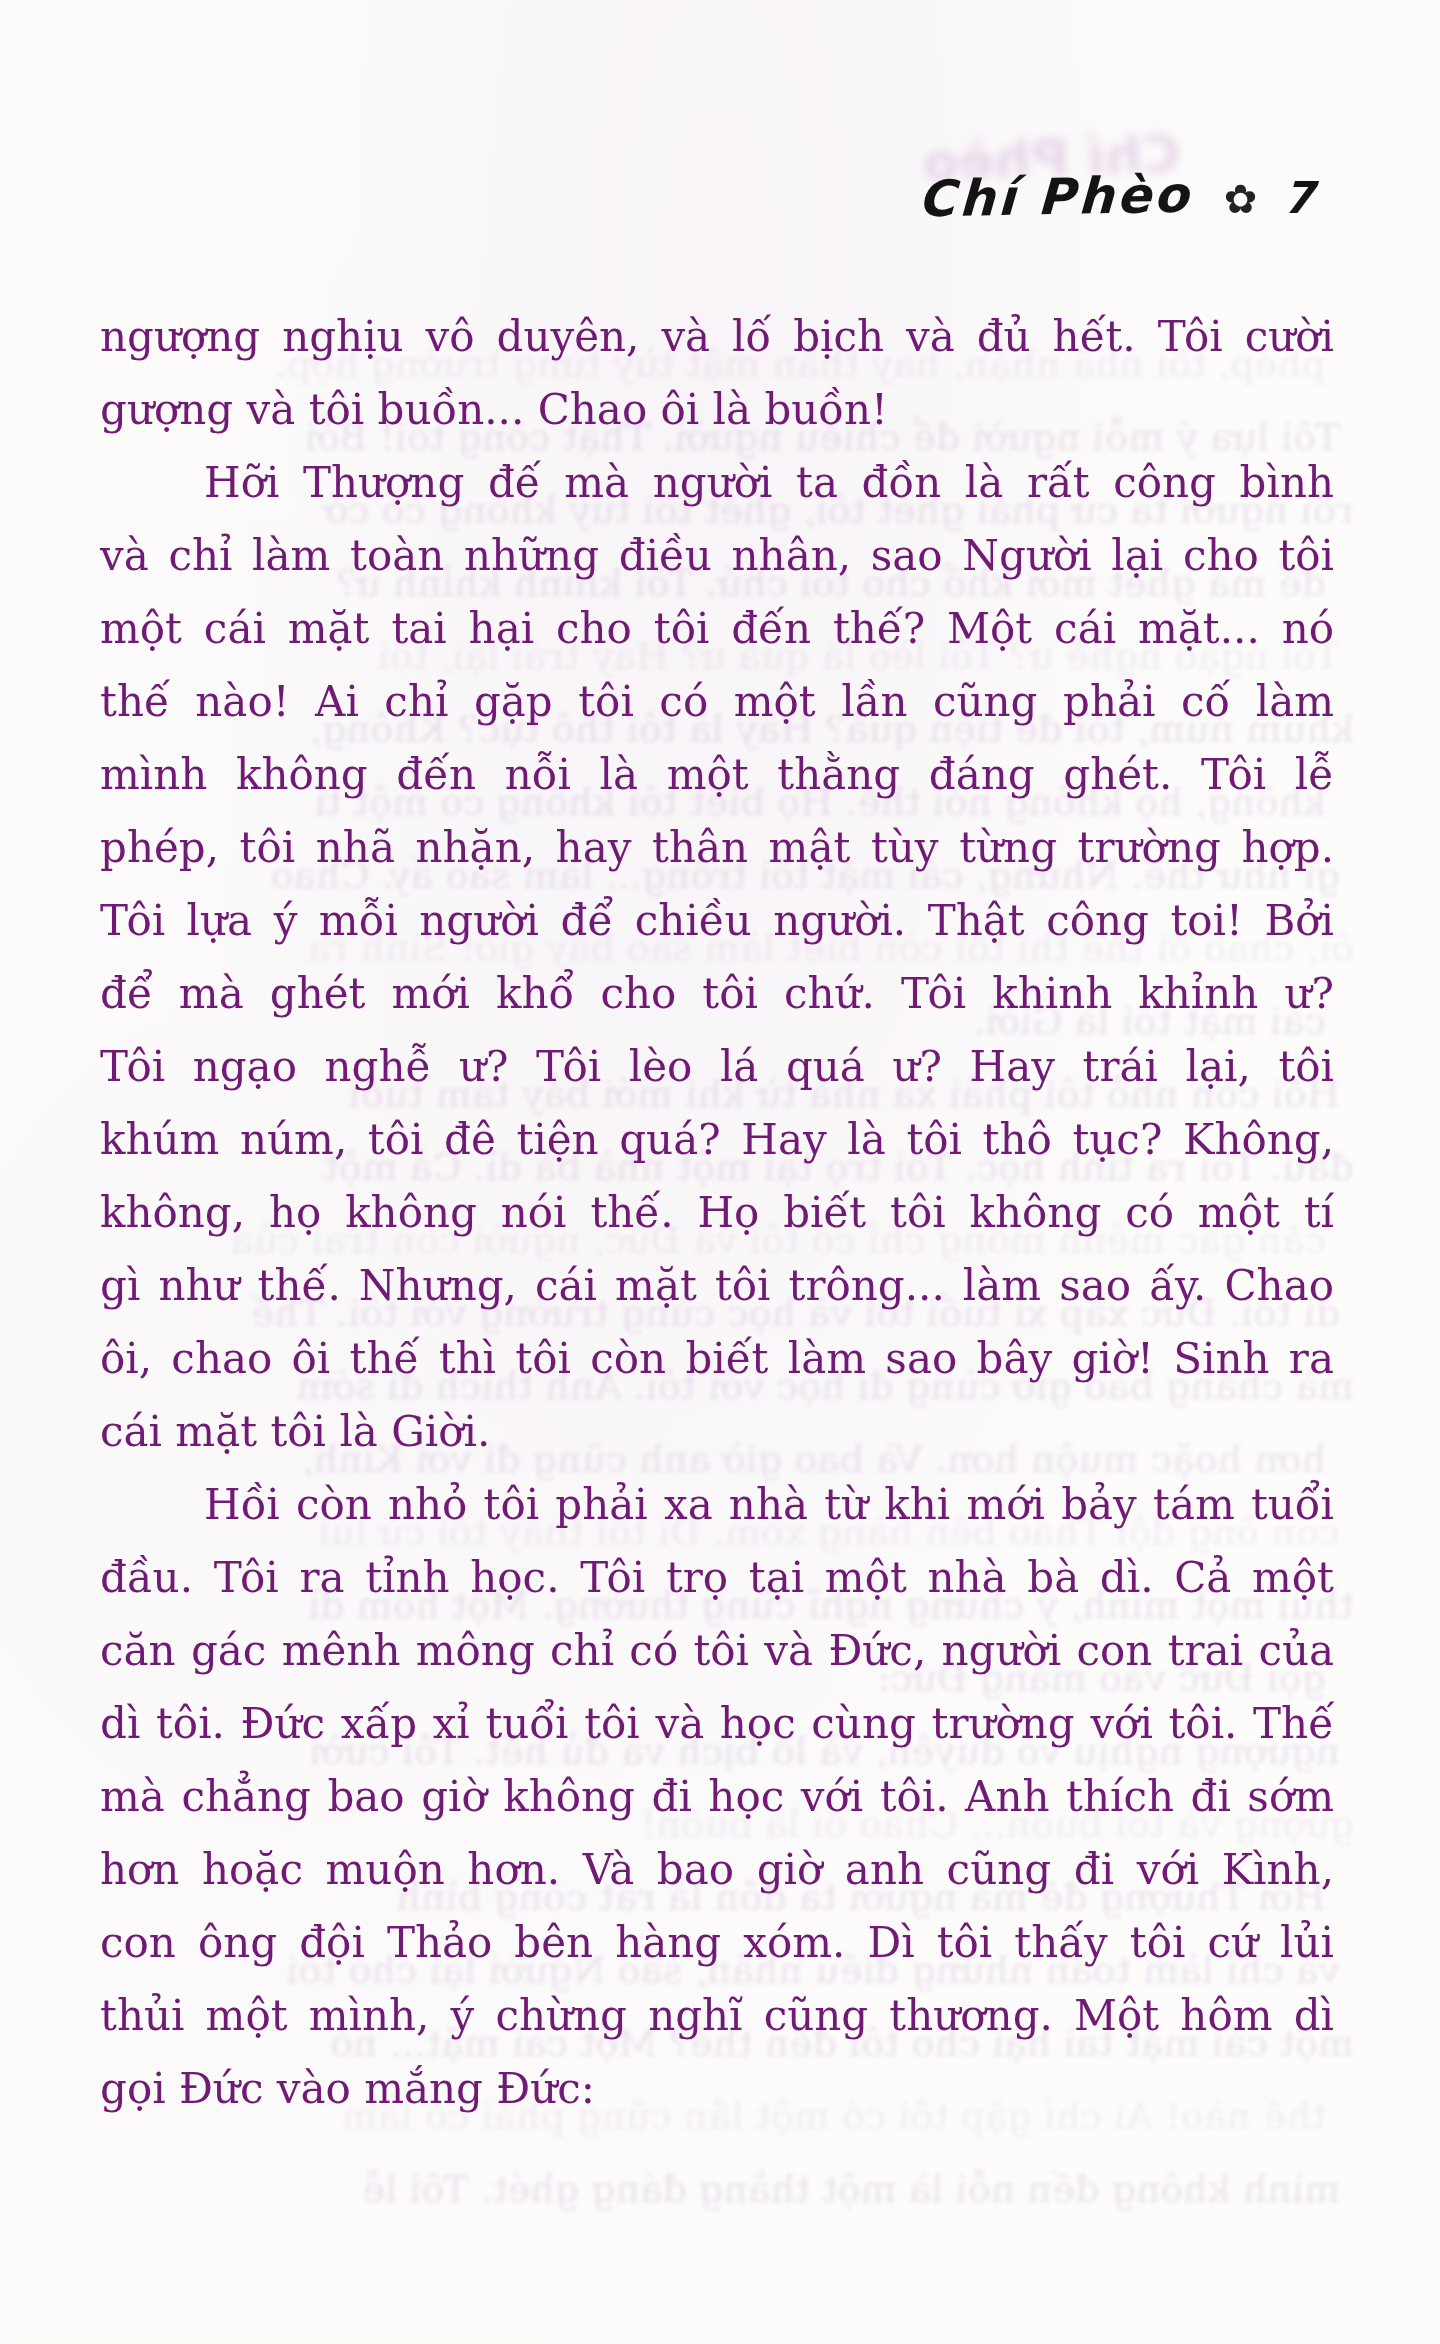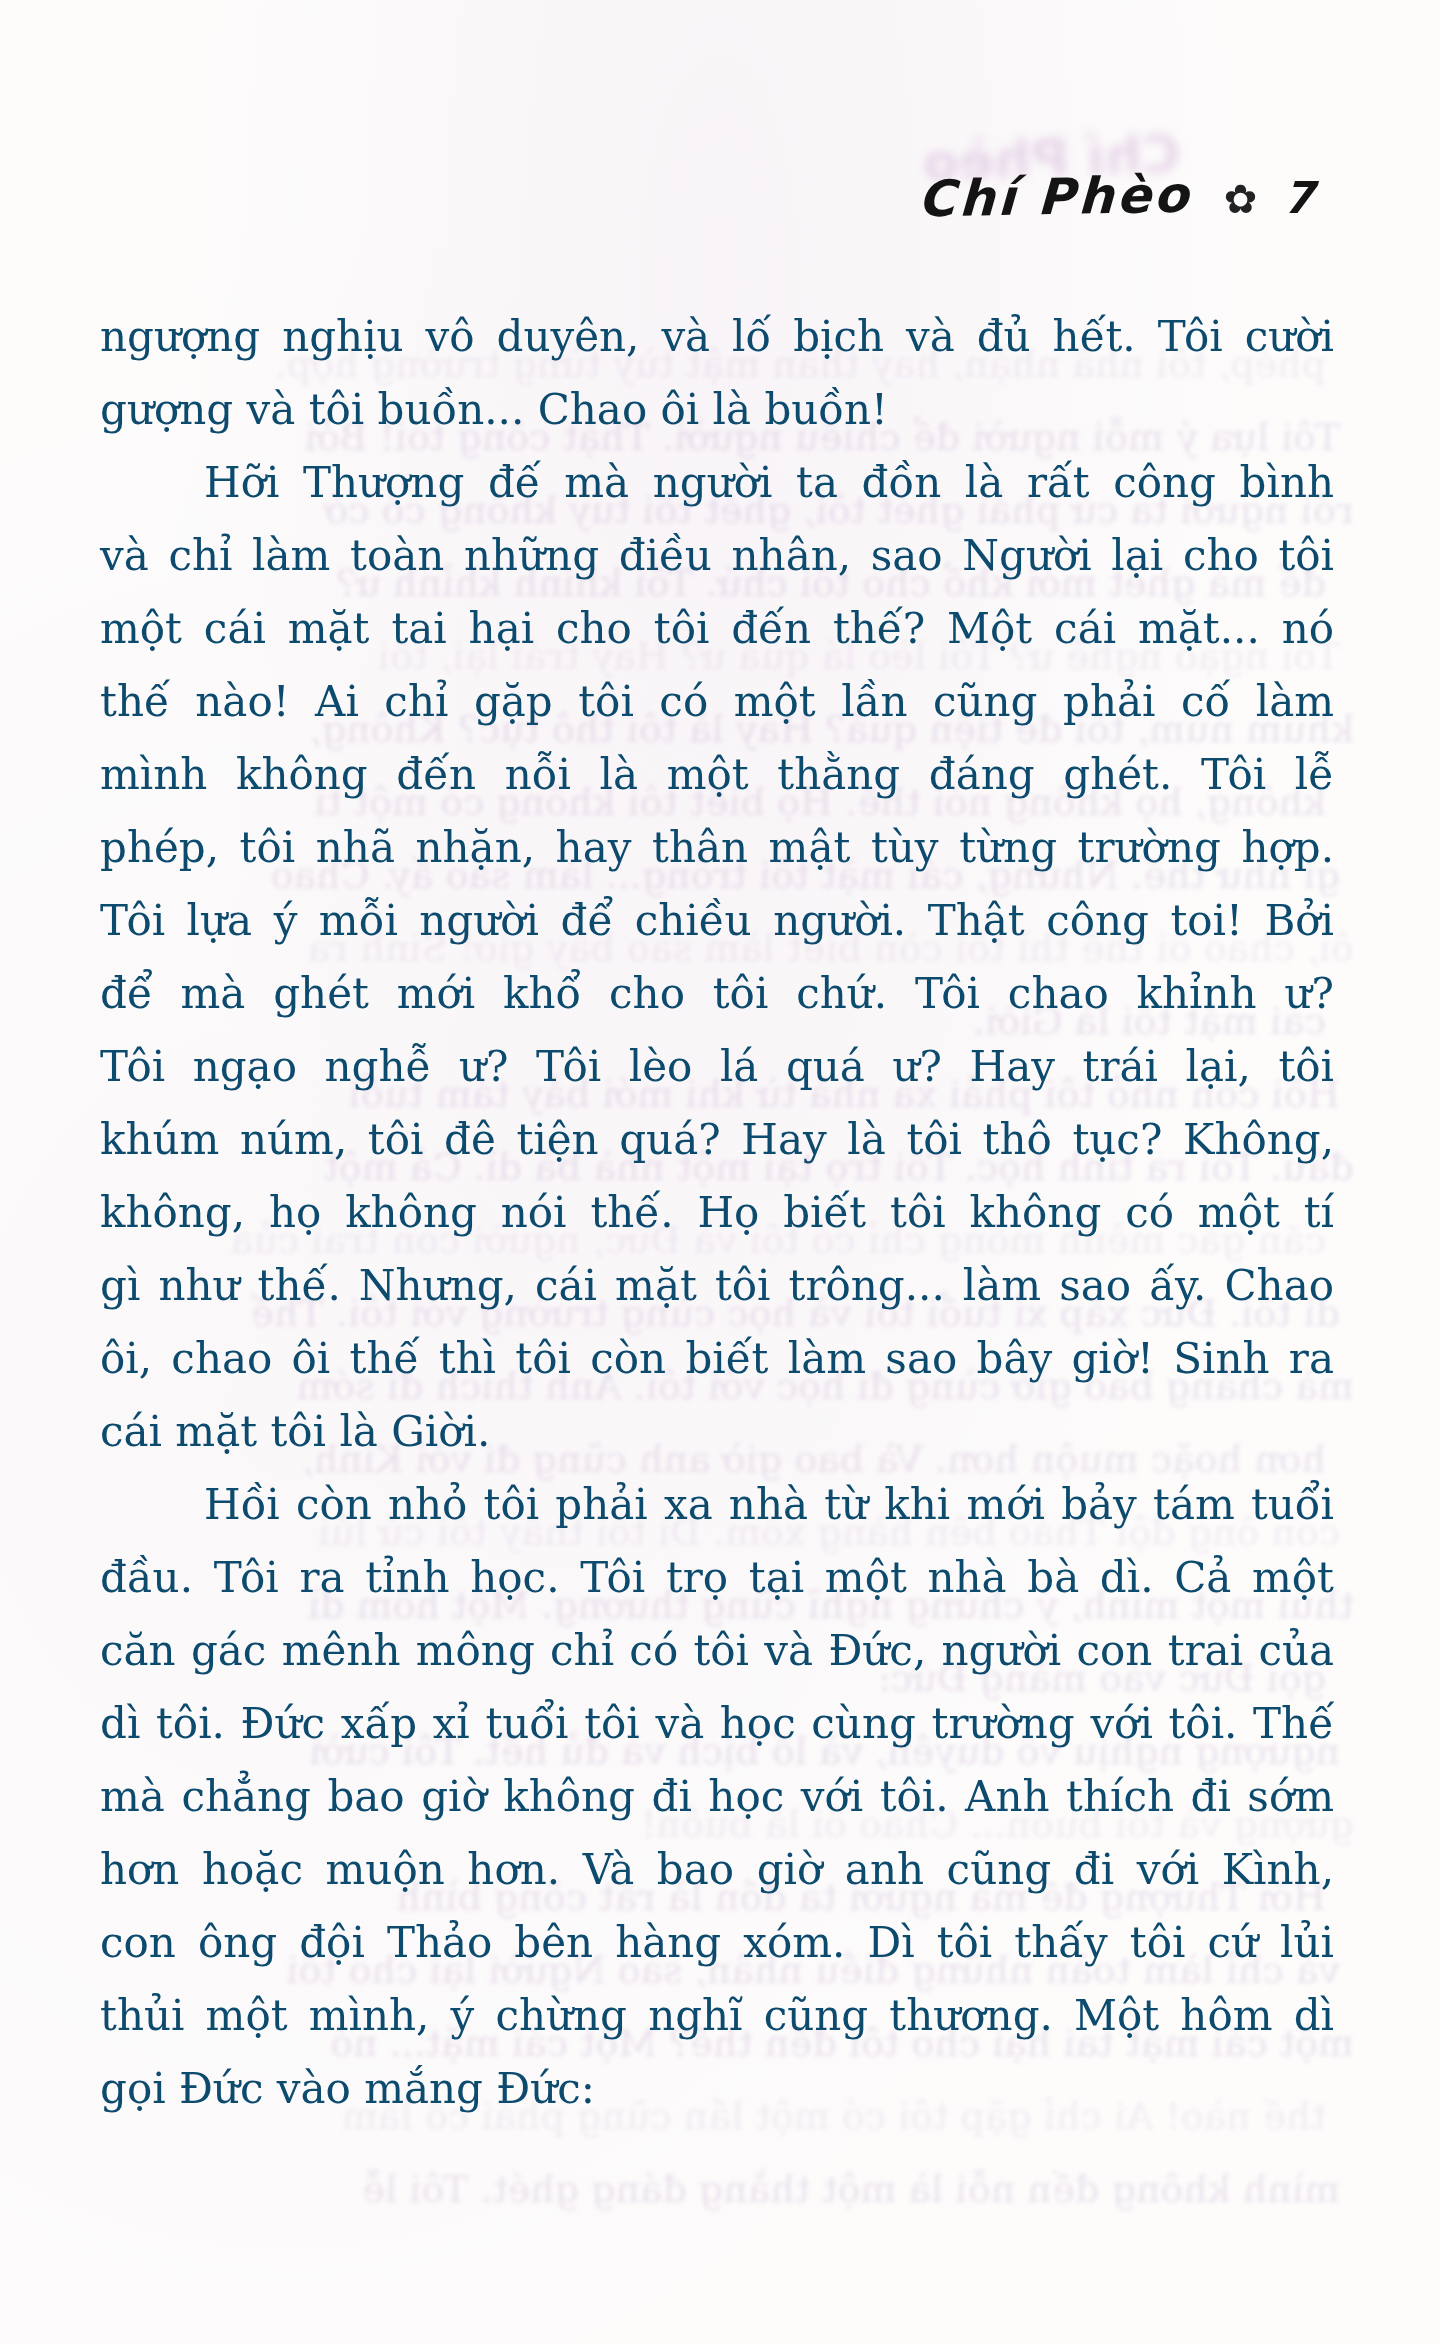--- a/index.html
+++ b/index.html
@@ -79,21 +79,21 @@
     position: absolute;
     left: 100px;
     top: 300px;
     width: 1234px;
     z-index: 2;
   }
   .line {
     height: 73px;
     line-height: 73px;
     font-size: 42px;
-    color: #0c4a6e;
+    color: #701a75;
     text-align: justify;
     text-align-last: justify;
     white-space: nowrap;
   }
   .line.indent { padding-left: 104px; }
   .line.para-end {
     text-align: center;
     text-align-last: left;
   }
 
@@ -164,21 +164,21 @@
   <div class="body-text">
       <div class="line">ngượng nghịu vô duyên, và lố bịch và đủ hết. Tôi cười</div>
       <div class="line para-end">gượng và tôi buồn... Chao ôi là buồn!</div>
       <div class="line indent">Hỡi Thượng đế mà người ta đồn là rất công bình</div>
       <div class="line">và chỉ làm toàn những điều nhân, sao Người lại cho tôi</div>
       <div class="line">một cái mặt tai hại cho tôi đến thế? Một cái mặt... nó</div>
       <div class="line">thế nào! Ai chỉ gặp tôi có một lần cũng phải cố làm</div>
       <div class="line">mình không đến nỗi là một thằng đáng ghét. Tôi lễ</div>
       <div class="line">phép, tôi nhã nhặn, hay thân mật tùy từng trường hợp.</div>
       <div class="line">Tôi lựa ý mỗi người để chiều người. Thật công toi! Bởi</div>
-      <div class="line">để mà ghét mới khổ cho tôi chứ. Tôi chao khỉnh ư?</div>
+      <div class="line">để mà ghét mới khổ cho tôi chứ. Tôi khinh khỉnh ư?</div>
       <div class="line">Tôi ngạo nghễ ư? Tôi lèo lá quá ư? Hay trái lại, tôi</div>
       <div class="line">khúm núm, tôi đê tiện quá? Hay là tôi thô tục? Không,</div>
       <div class="line">không, họ không nói thế. Họ biết tôi không có một tí</div>
       <div class="line">gì như thế. Nhưng, cái mặt tôi trông... làm sao ấy. Chao</div>
       <div class="line">ôi, chao ôi thế thì tôi còn biết làm sao bây giờ! Sinh ra</div>
       <div class="line para-end">cái mặt tôi là Giời.</div>
       <div class="line indent">Hồi còn nhỏ tôi phải xa nhà từ khi mới bảy tám tuổi</div>
       <div class="line">đầu. Tôi ra tỉnh học. Tôi trọ tại một nhà bà dì. Cả một</div>
       <div class="line">căn gác mênh mông chỉ có tôi và Đức, người con trai của</div>
       <div class="line">dì tôi. Đức xấp xỉ tuổi tôi và học cùng trường với tôi. Thế</div>

